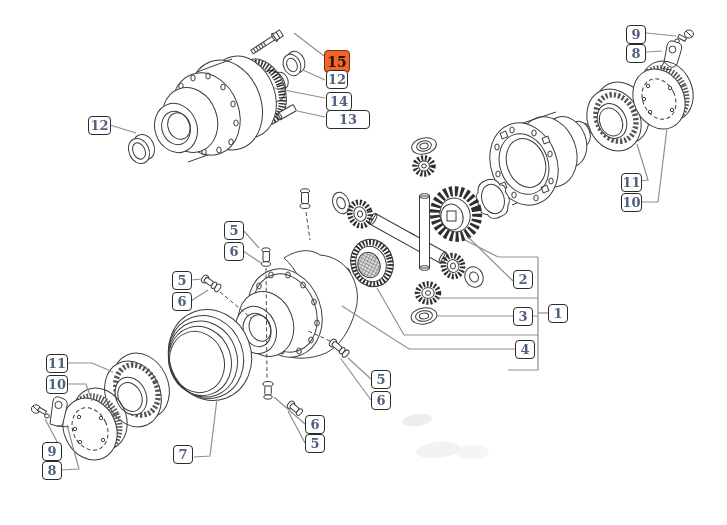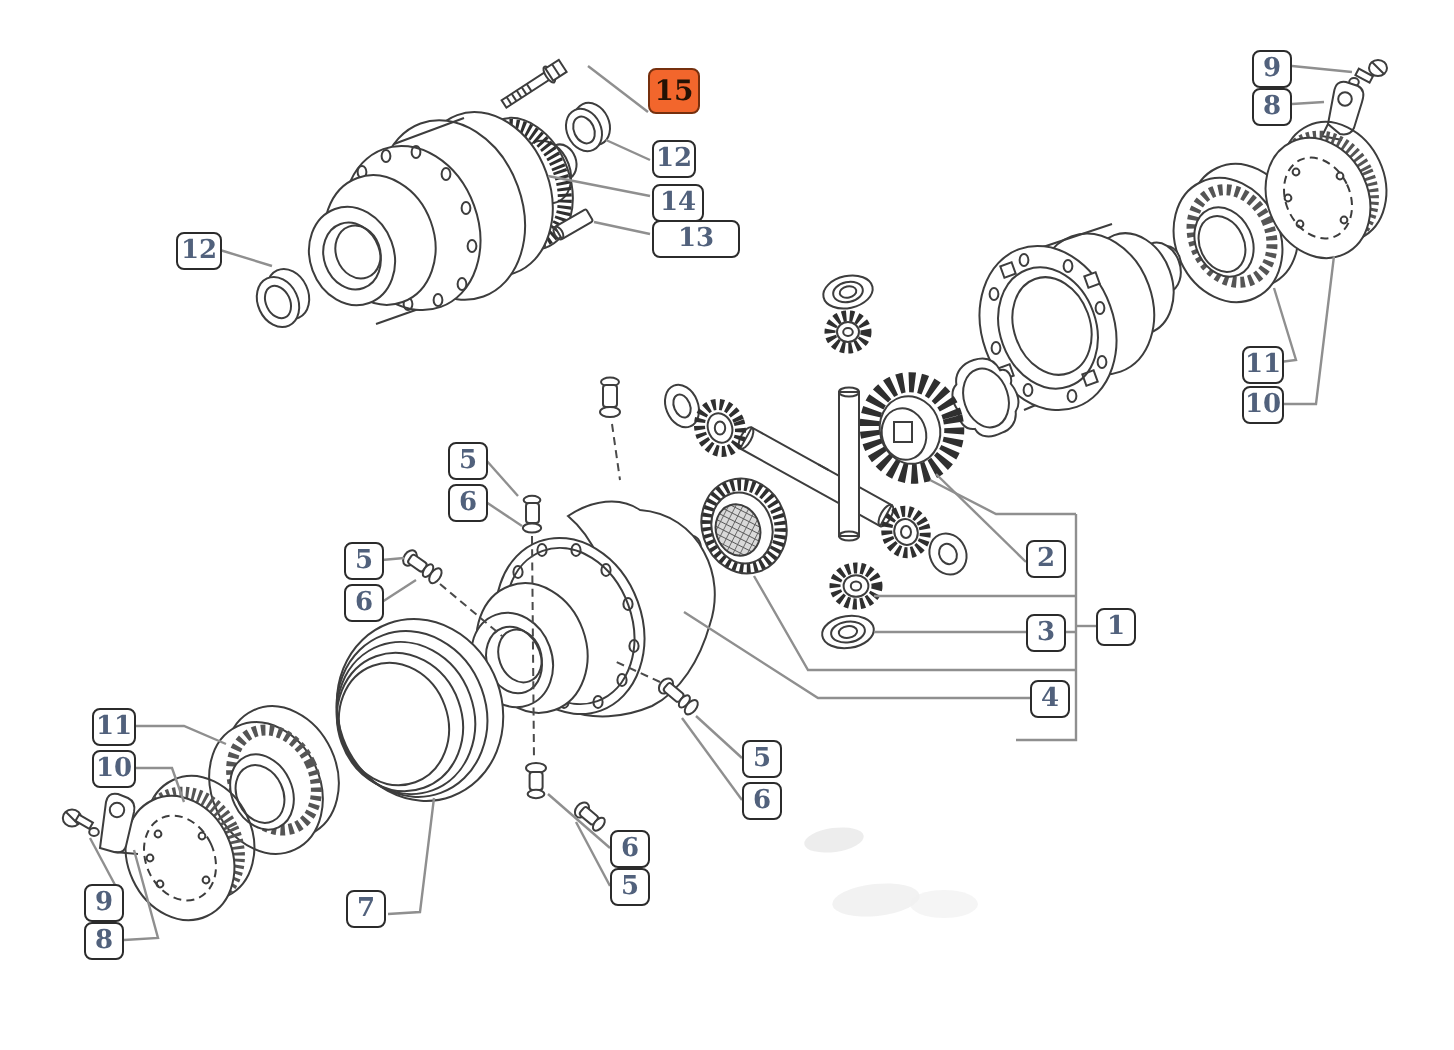--- a/index.html
+++ b/index.html
@@ -373,21 +373,21 @@
     <polyline class="ln" points="68,363 92,363 113,372"></polyline>
     <polyline class="ln" points="68,384 86,384 92,401"></polyline>
     <polyline class="ln" points="61,449 45,419"></polyline>
     <polyline class="ln" points="62,470 79,469 67,425"></polyline>
 
     <polyline class="ln" points="194,457 210,456 217,399"></polyline>
   </g>
 </svg>
 
 <div class="callout" style="left:88px;top:116px;width:23px;">12</div>
-<div class="callout hl" style="left:324px;top:34px;width:26px;">15</div>
+<div class="callout hl" style="left:324px;top:50px;width:26px;">15</div>
 <div class="callout" style="left:326px;top:70px;width:22px;">12</div>
 <div class="callout" style="left:326px;top:92px;width:26px;">14</div>
 <div class="callout" style="left:326px;top:110px;width:44px;">13</div>
 <div class="callout" style="left:626px;top:25px;">9</div>
 <div class="callout" style="left:626px;top:44px;">8</div>
 <div class="callout" style="left:621px;top:173px;width:21px;">11</div>
 <div class="callout" style="left:621px;top:193px;width:21px;">10</div>
 <div class="callout" style="left:513px;top:270px;">2</div>
 <div class="callout" style="left:513px;top:307px;">3</div>
 <div class="callout" style="left:548px;top:304px;">1</div>

